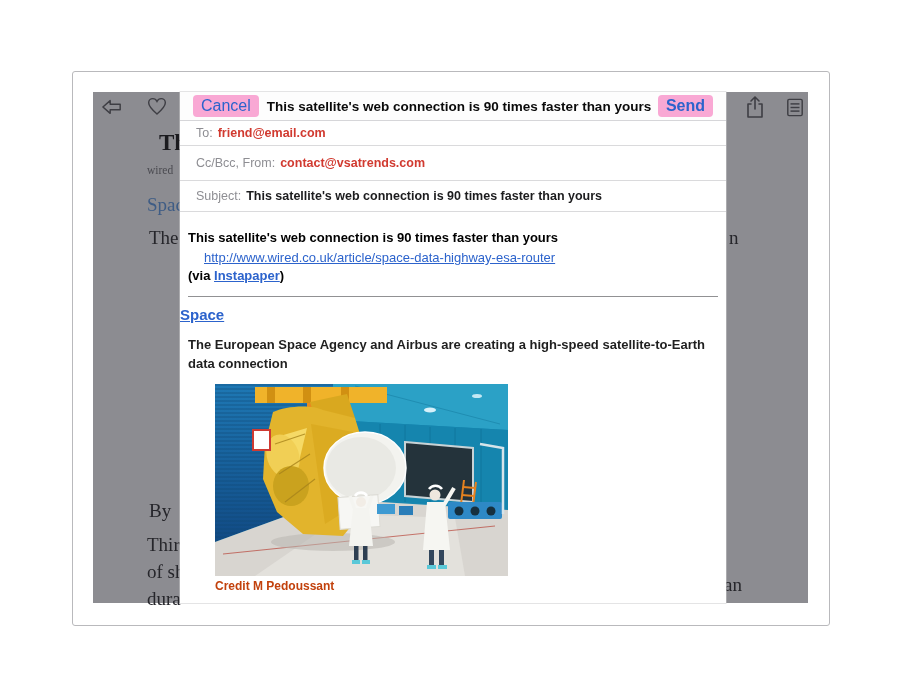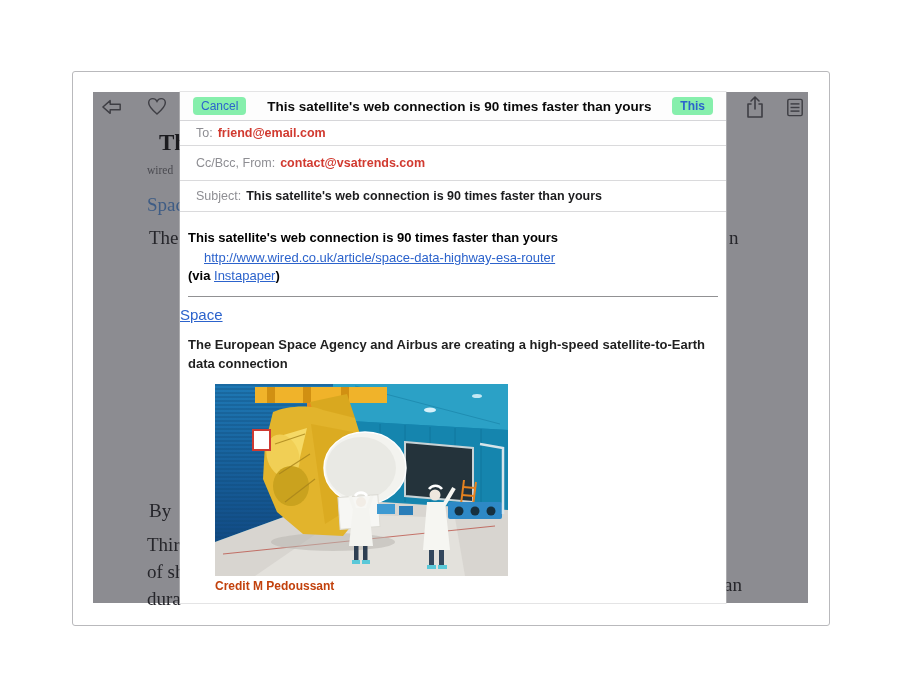--- a/index.html
+++ b/index.html
@@ -15,21 +15,21 @@
   .frag-source{font-size:11.5px;color:#4a4a50;}
   .frag-link{color:#3e5c85;}
   .nav-icon{position:absolute;}
   .nav-icon svg{display:block;}
 
   
   .sheet{position:absolute;left:180px;top:92px;width:546px;height:511px;background:#ffffff;
          box-shadow:0 0 0 0.5px #c9c9cc;}
   .sheet-header{position:absolute;left:0;top:0;width:100%;height:29px;display:flex;align-items:center;
          padding:0 13px;box-sizing:border-box;background:#fdfdfd;border-bottom:1px solid #d6d6d9;}
-  .pill{background:#86efac;border-radius:4px;padding:2px 8px;color:#2c63cc;font-size:12px;cursor:pointer;white-space:nowrap;}
+  .pill{background:#f9a8d4;border-radius:4px;padding:2px 8px;color:#2c63cc;font-size:16px;cursor:pointer;white-space:nowrap;}
   .pill.bold{font-weight:bold;}
   .sheet-title{flex:1;text-align:center;font-weight:bold;font-size:13.5px;color:#0a0a0a;
          white-space:nowrap;overflow:hidden;padding:0 8px;}
   .field-row{position:absolute;left:0;width:100%;box-sizing:border-box;display:flex;align-items:center;
          gap:5px;padding:0 16px;border-bottom:1px solid #dadadc;font-size:12.5px;background:#fff;}
   .row-to{top:29px;height:25px;}
   .row-cc{top:54px;height:35px;}
   .row-subject{top:89px;height:31px;}
   .field-label{color:#8e8e93;}
   .addr{color:#d13a30;font-weight:600;}
@@ -39,21 +39,21 @@
   .body-area{position:absolute;left:180px;top:212px;width:546px;height:391px;background:#fff;}
   .b-abs{position:absolute;}
   .b-headline{left:8px;top:18px;width:525px;font-weight:bold;font-size:13px;color:#000;}
   .b-url{left:8px;top:38px;font-size:13px;padding-left:16px;}
   .b-via{left:8px;top:56px;font-size:13px;font-weight:bold;color:#000;}
   .b-hr{left:8px;top:84px;width:530px;height:1px;background:#919193;}
   .b-space{left:0;top:94px;font-size:15px;font-weight:600;}
   .b-desc{left:8px;top:123px;width:526px;font-size:13px;line-height:19px;font-weight:600;color:#1f1f1f;}
   .b-photo{left:35px;top:172px;width:293px;height:192px;}
   .b-credit{left:35px;top:367px;font-size:12px;font-weight:600;color:#c2410c;}
-  a.lnk{color:#2c63cc;text-decoration:underline;cursor:pointer;font-weight:400;}
+  a.lnk{color:#2c63cc;text-decoration:underline;cursor:pointer;font-weight:700;}
   a.lnk-url{font-weight:normal;}
 </style>
 </head>
 <body>
 
 <div class="stage">
   <div class="frame"></div>
 
   <div class="dim-page"></div>
 
@@ -93,21 +93,21 @@
   <div class="frag" style="left:147px;top:588px;">dura</div>
 
   <div class="frag" style="left:729px;top:227px;">n</div>
   <div class="frag" style="left:691px;top:534px;">up</div>
   <div class="frag" style="left:724px;top:574px;">an</div>
 
   <div class="sheet">
     <div class="sheet-header">
       <span class="pill">Cancel</span>
       <span class="sheet-title">This satellite's web connection is 90 times faster than yours</span>
-      <span class="pill bold">This</span>
+      <span class="pill bold">Send</span>
     </div>
 
     <div class="field-row row-cc">
       <span class="field-label">Cc/Bcc, From:</span>
       <span class="addr">contact@vsatrends.com</span>
     </div>
     <div class="field-row row-to">
       <span class="field-label">To:</span>
       <span class="addr">friend@email.com</span>
     </div>

